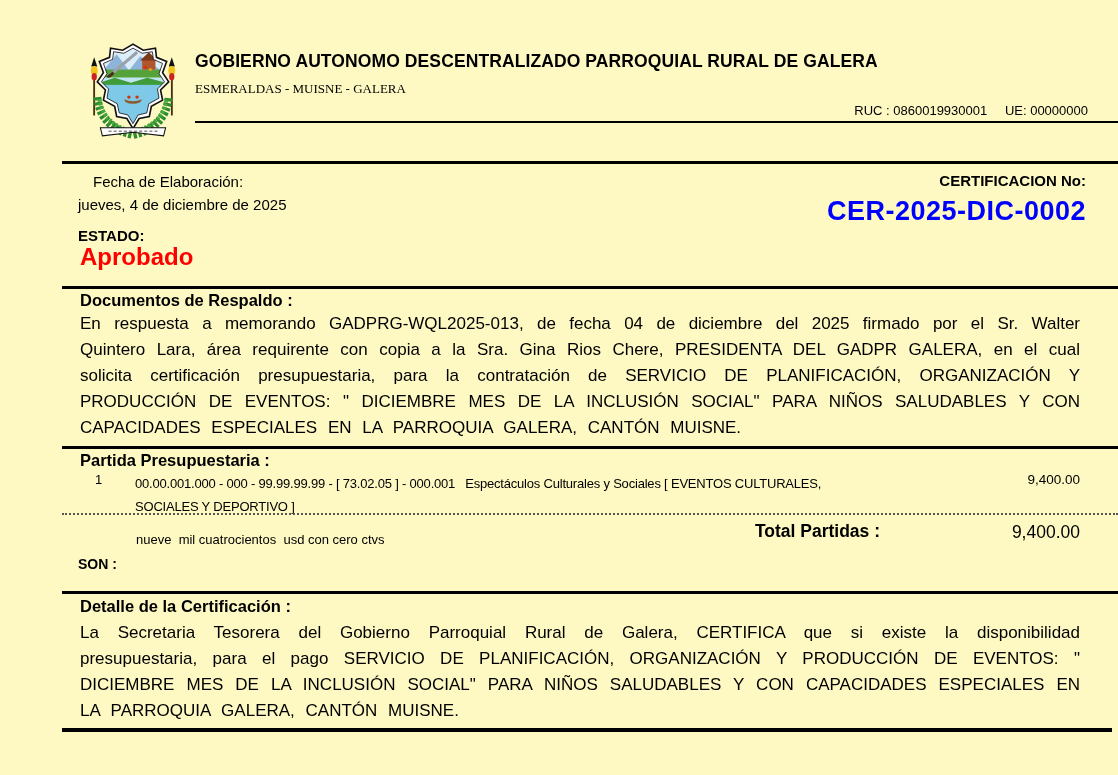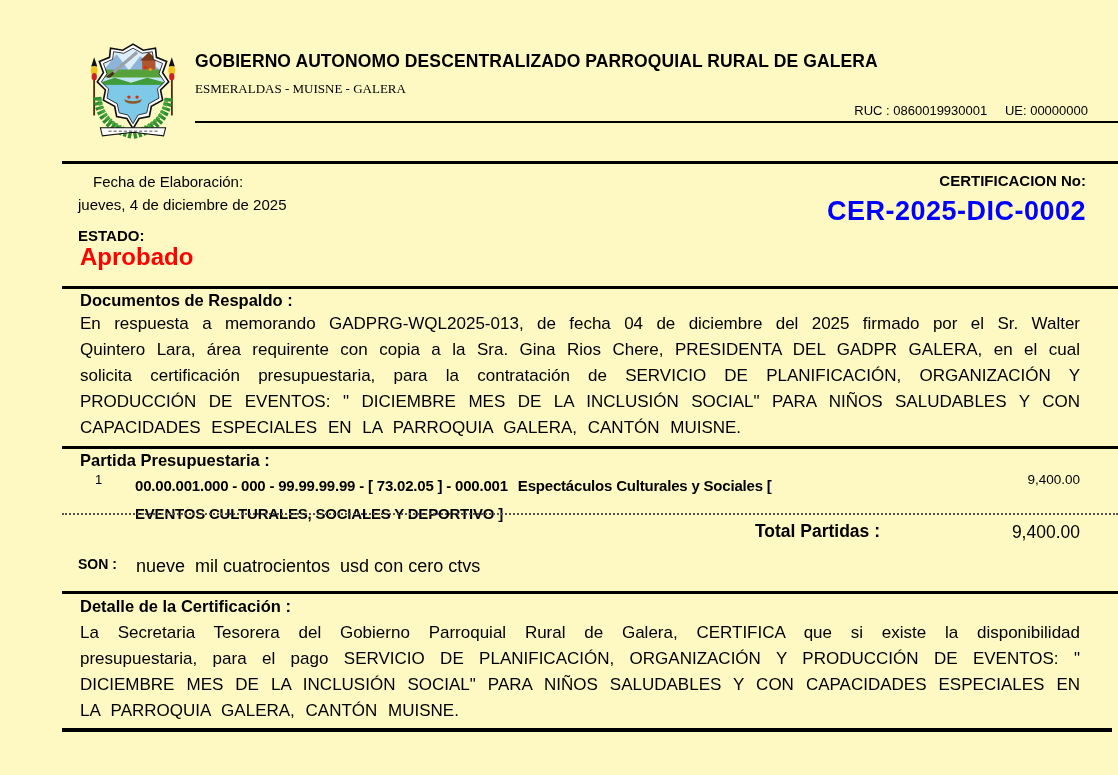--- a/index.html
+++ b/index.html
@@ -39,29 +39,29 @@
   .sec-heading{position:absolute;left:80px;font-size:16.5px;font-weight:bold;}
   .h-docs{top:291px;}
   .h-partida{top:451px;}
   .h-detail{top:597px;}
 
   .para{position:absolute;left:80px;width:1000px;font-size:17px;line-height:26px;text-align:justify;word-spacing:6px;}
   .p-docs{top:311px;}
   .p-detail{top:620px;}
 
   .row-num{position:absolute;left:95px;top:472px;font-size:13px;}
-  .row-text{position:absolute;left:135px;top:472px;width:690px;font-size:15px;line-height:28px;letter-spacing:-.2px;font-weight:bold;}
+  .row-text{position:absolute;left:135px;top:472px;width:690px;font-size:13px;line-height:23px;letter-spacing:-.2px;}
   .row-text .code{margin-right:10px;}
   .row-amount{position:absolute;right:38px;top:472px;font-size:13.5px;}
 
   .total-label{position:absolute;right:238px;top:521px;font-size:17.5px;font-weight:bold;}
   .total-value{position:absolute;right:38px;top:522px;font-size:17.5px;}
 
   .son-label{position:absolute;left:78px;top:556px;font-size:14px;font-weight:bold;}
-  .son-value{position:absolute;left:136px;top:556px;font-size:18px;white-space:pre-wrap;}
+  .son-value{position:absolute;left:136px;top:532px;font-size:13px;white-space:pre-wrap;}
 </style>
 </head>
 <body>
 
 <div class="page">
 
   <svg class="crest" viewBox="0 0 96 100" aria-hidden="true">
 
     <g>
       <rect x="9" y="26" width="1.8" height="48" fill="#4a3010"></rect>

